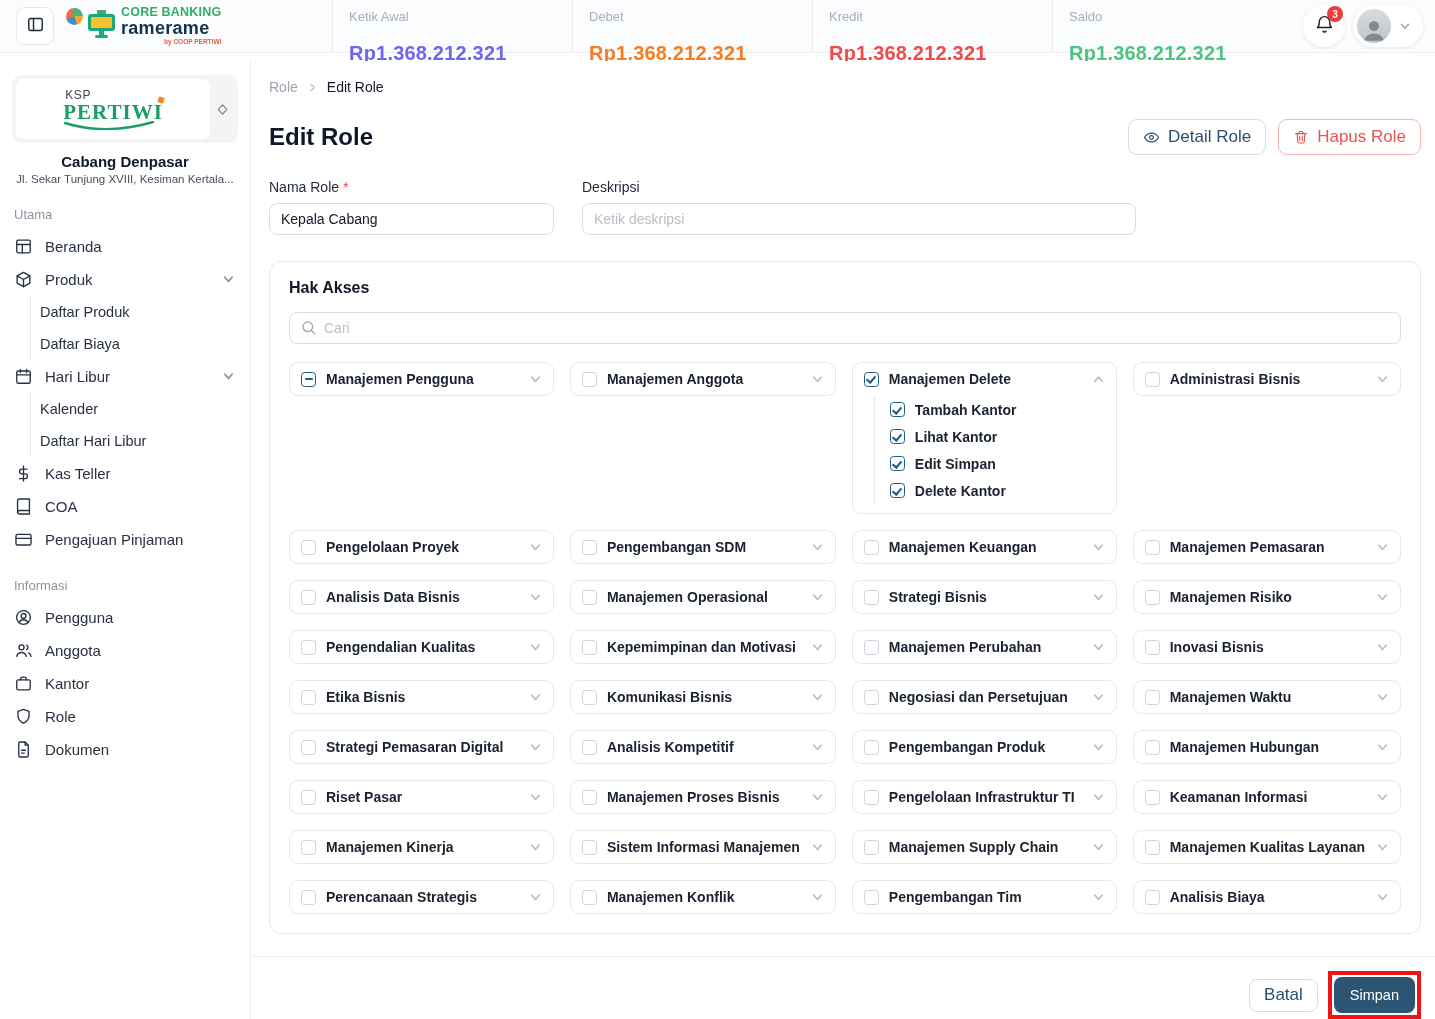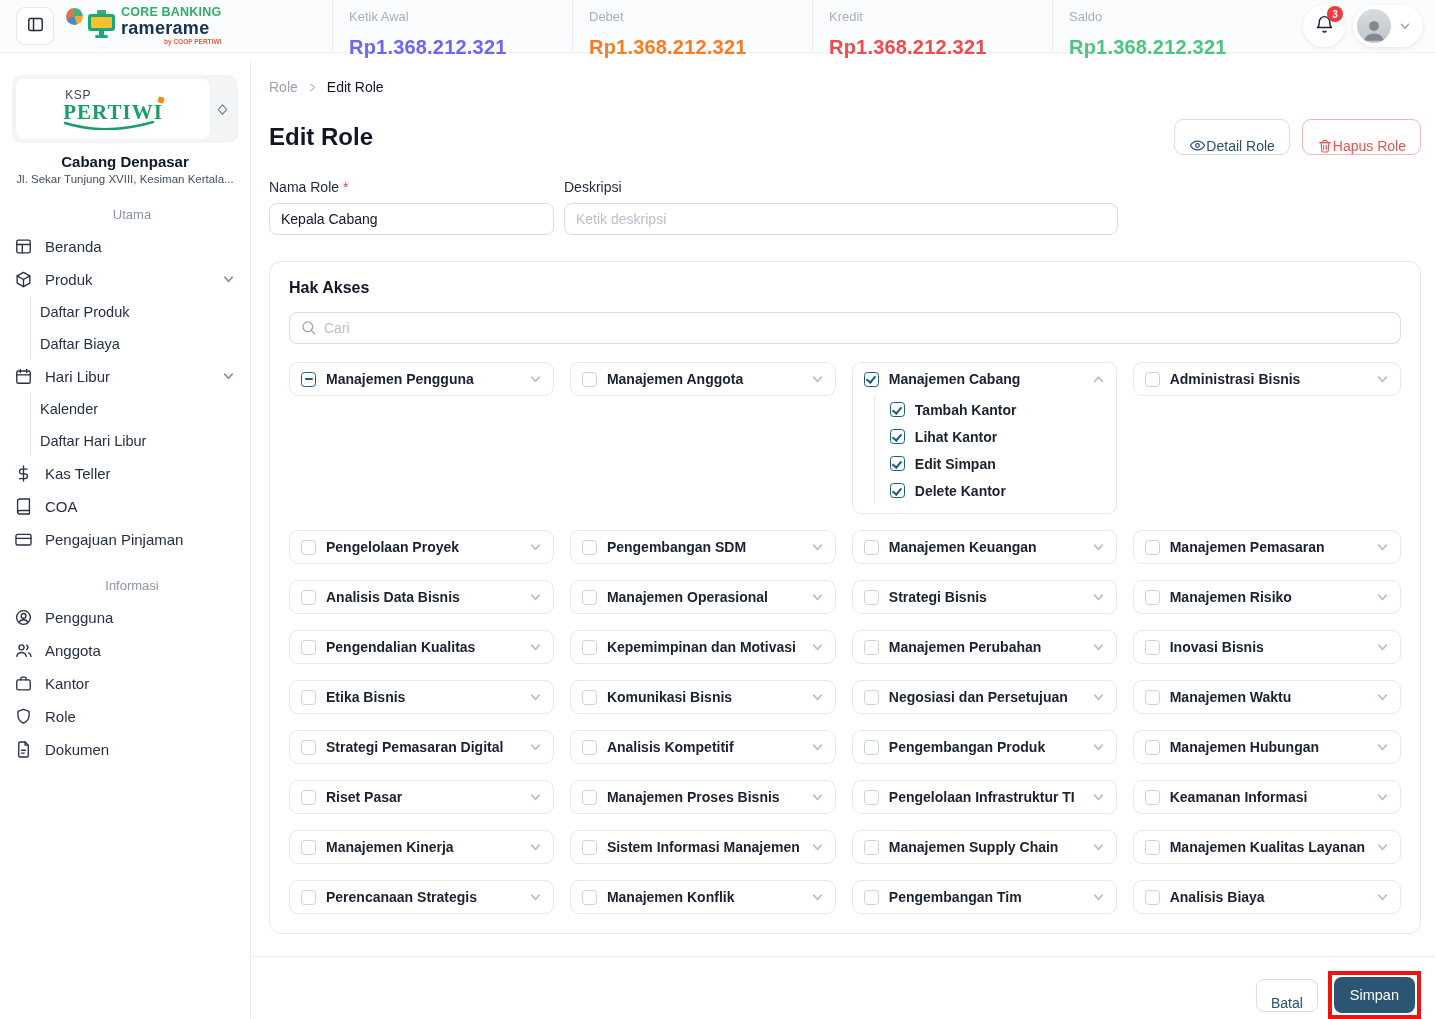--- a/index.html
+++ b/index.html
@@ -14,21 +14,21 @@
   .logo { display:flex; align-items:center; gap:3px; position:relative; }
   .logo-badge { width:17px; height:17px; border-radius:50%; flex:none; align-self:flex-start; margin-top:2px;
     background:conic-gradient(#2fac66 0 25%, #f0a11b 25% 45%, #3a7fb8 45% 70%, #e0633d 70% 100%); opacity:.9; }
   .logo-text { line-height:1.05; }
   .logo-line1 { font-size:12.5px; font-weight:800; color:#2fae68; letter-spacing:.2px; }
   .logo-line2 { font-size:18px; font-weight:800; color:#12344f; letter-spacing:.3px; }
   .logo-byline { font-size:6.5px; color:#e0633d; text-align:right; font-weight:700; margin-top:1px; }
   .hdr-stats { display:flex; align-items:stretch; }
   .stat { width:240px; border-left:1px solid #e9ecef; padding:9px 0 0 16px; }
   .stat-label { font-size:13px; color:#a7aeb8; }
-  .stat-value { font-size:20px; font-weight:700; margin-top:12px; letter-spacing:.2px; }
+  .stat-value { font-size:20px; font-weight:700; margin-top:18px; letter-spacing:.2px; }
   .hdr-right { margin-left:auto; display:flex; align-items:center; gap:8px; padding-right:12px; }
   .bell-btn { width:42px; height:42px; border-radius:50%; background:#fff; box-shadow:0 1px 4px rgba(0,0,0,.09);
     display:flex; align-items:center; justify-content:center; position:relative; color:#15202e; cursor:pointer; border:none; }
   .bell-badge { position:absolute; top:1px; right:2px; min-width:16px; height:16px; border-radius:8px; background:#ee3b3b;
     color:#fff; font-size:10px; font-weight:700; display:flex; align-items:center; justify-content:center; padding:0 4px; }
   .avatar-pill { height:42px; background:#fff; border-radius:21px; box-shadow:0 1px 4px rgba(0,0,0,.09);
     display:flex; align-items:center; gap:7px; padding:0 11px 0 4px; cursor:pointer; }
   .avatar { width:34px; height:34px; border-radius:50%; background:linear-gradient(#d9dcdf,#bfc4c8);
     display:flex; align-items:flex-end; justify-content:center; overflow:hidden; color:#82888f; }
   .pill-chevron { color:#9aa3af; display:flex; }
@@ -43,44 +43,44 @@
   .brand-ksp { font-size:12px; color:#3a4654; letter-spacing:.6px; margin-left:2px; }
   .brand-pertiwi { font-family:"Liberation Serif", serif; font-weight:700; font-size:21px; color:#1a9e66;
     letter-spacing:1px; position:relative; line-height:1; }
   .brand-pertiwi::after { content:""; position:absolute; right:-1px; top:-5px; width:6px; height:6px;
     background:#f08c1e; border-radius:1px; transform:rotate(18deg); }
   .brand-swoosh { margin-top:-2px; }
   .brand-switch { width:24px; display:flex; align-items:center; justify-content:center; color:#6b7280; }
   .branch-name { margin-top:10px; text-align:center; font-weight:700; font-size:15px; color:#0f172a; }
   .branch-addr { margin-top:3px; text-align:center; font-size:11.5px; color:#44505e; padding:0 6px;
     white-space:nowrap; overflow:hidden; }
-  .nav-section-label { margin:22px 0 8px 14px; font-size:13px; color:#8b95a1;text-align:center; }
+  .nav-section-label { margin:22px 0 8px 14px; font-size:13px; color:#8b95a1; }
   .nav-item { display:flex; align-items:center; gap:12px; padding:7px 14px; font-size:15px; color:#273142; cursor:pointer; }
   .nav-icon { width:19px; height:19px; color:#273142; flex:none; display:flex; }
   .nav-label { white-space:nowrap; }
   .nav-chevron { margin-left:auto; color:#8b95a1; display:flex; }
   .nav-sub { margin-left:30px; border-left:1px solid #e4e7eb; }
   .nav-sub-item { padding:8px 0 8px 9px; font-size:14.5px; color:#273142; cursor:pointer; }
 
   
   .main { position:absolute; left:252px; top:61px; right:0; bottom:0; background:#fff; display:flex; flex-direction:column; overflow:hidden; }
   .main-body { padding:0 14px 0 17px; flex:1; }
   .breadcrumb { margin-top:18px; font-size:14px; color:#9aa3af; display:flex; align-items:center; gap:8px; }
   .crumb-current { color:#111827; }
   .crumb-sep { display:flex; color:#b6bdc6; }
   .title-row { margin-top:24px; display:flex; align-items:center; justify-content:space-between; }
   .page-title { font-size:24px; font-weight:700; color:#0f172a; }
   .actions { display:flex; gap:12px; }
-  .btn { display:inline-flex; align-items:flex-end; height:36px; padding:0 14px; border-radius:9px;
-    font-size:14px; background:#fff; border:1px solid #d8dde3; cursor:pointer; font-family:inherit; }
+  .btn { display:inline-flex; align-items:center; gap:8px; height:36px; padding:0 14px; border-radius:9px;
+    font-size:17px; background:#fff; border:1px solid #d8dde3; cursor:pointer; font-family:inherit; }
   .btn-detail { color:#2a4e6e; }
   .btn-danger { color:#e85353; border-color:#f5b5b5; }
   .btn .bicon { display:flex; }
 
-  .form-row { display:flex; gap:10px; margin-top:24px; }
+  .form-row { display:flex; gap:28px; margin-top:24px; }
   .field-label { font-size:14px; color:#1f2937; display:block; margin-bottom:8px; }
   .req { color:#ef4444; }
   .input { height:32px; border:1px solid #d8dde3; border-radius:8px; padding:0 11px; font-size:14px;
     color:#111827; font-family:inherit; background:#fff; }
   .input::placeholder { color:#b9c0ca; }
   .f-nama { width:285px; }
   .f-desk { width:554px; }
 
   .panel { margin-top:26px; border:1px solid #e6e8ec; border-radius:12px; padding:17px 19px 19px; }
   .panel-title { font-size:16px; font-weight:700; color:#111827; }
@@ -444,21 +444,21 @@
                 <svg width="15" height="15" viewBox="0 0 16 16" fill="none" stroke="currentColor" stroke-width="1.8" stroke-linecap="round" stroke-linejoin="round">
                   <polyline points="4,5.5 8,10 12,5.5"></polyline>
                 </svg>
               </span>
     </div>
   </div>
 
   <div class="perm-card">
     <div class="perm-head">
       <span class="cb checked"></span>
-      <span class="perm-label">Manajemen Cabang</span>
+      <span class="perm-label">Manajemen Delete</span>
       <span class="perm-chevron">
                 <svg width="15" height="15" viewBox="0 0 16 16" fill="none" stroke="currentColor" stroke-width="1.8" stroke-linecap="round" stroke-linejoin="round">
                   <polyline points="4,10 8,5.5 12,10"></polyline>
                 </svg>
               </span>
     </div>
   <div class="perm-children">
   <div class="perm-child">
     <span class="cb checked"></span>
     <span class="perm-child-label">Tambah Kantor</span>

